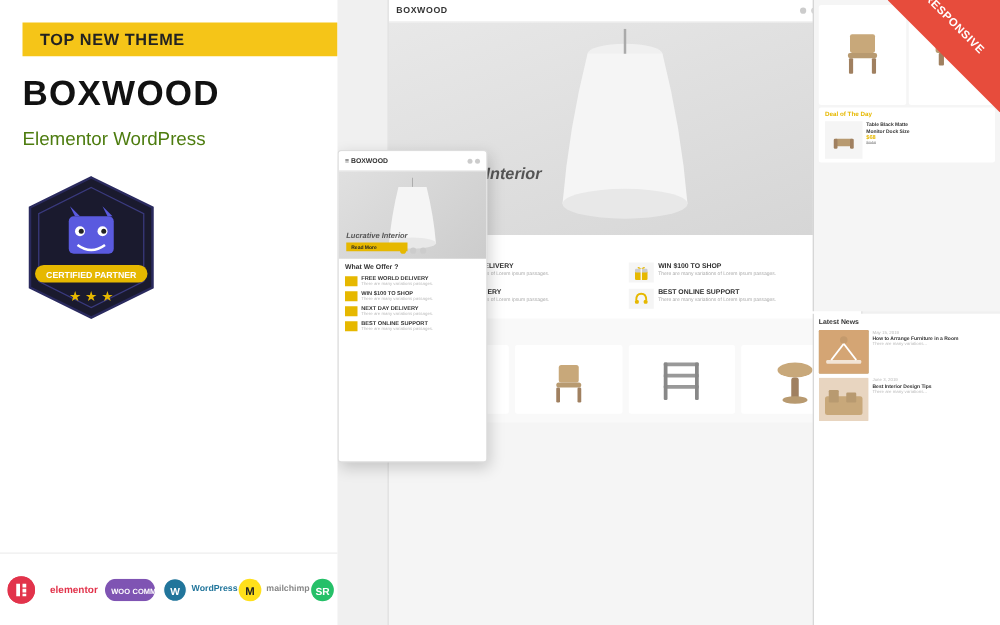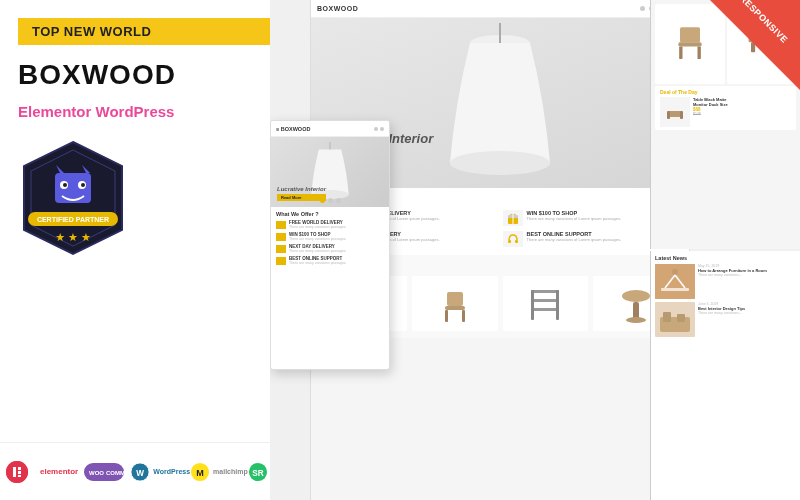--- a/index.html
+++ b/index.html
@@ -38,23 +38,23 @@
     .theme-title {
       font-size: 28px;
       font-weight: 900;
       color: #111;
       margin: 14px 0 0 18px;
       letter-spacing: 1px;
     }
 
     .theme-subtitle {
       font-size: 15px;
-      color: #ec4899;
+      color: #4d7c0f;
       margin: 10px 0 0 18px;
-      font-weight: 700;
+      font-weight: 400;
       line-height: 1.5;
     }
 
     .theme-subtitle-yellow {
       font-size: 15px;
       color: #e6b800;
       font-weight: 700;
       margin: 2px 0 0 18px;
     }
 
@@ -222,21 +222,21 @@
       background: #e8e8e8;
       overflow: hidden;
       border-left: 1px solid #ccc;
     }
   </style>
 </head>
 <body>
 
 <div class="left-panel">
 
-  <div class="top-new-theme-badge">TOP NEW WORLD</div>
+  <div class="top-new-theme-badge">TOP NEW THEME</div>
 
   <div class="theme-title">BOXWOOD</div>
 
   <div class="theme-subtitle">Elementor WordPress</div>
 
   <div class="tm-badge-area">
     <div class="hexagon-wrapper">
       <svg class="hexagon-shape" viewBox="0 0 110 120" xmlns="http://www.w3.org/2000/svg">
 
         <polygon points="55,4 104,28 104,92 55,116 6,92 6,28" fill="#1a1a2e" stroke="#2a2a5e" stroke-width="2"></polygon>

